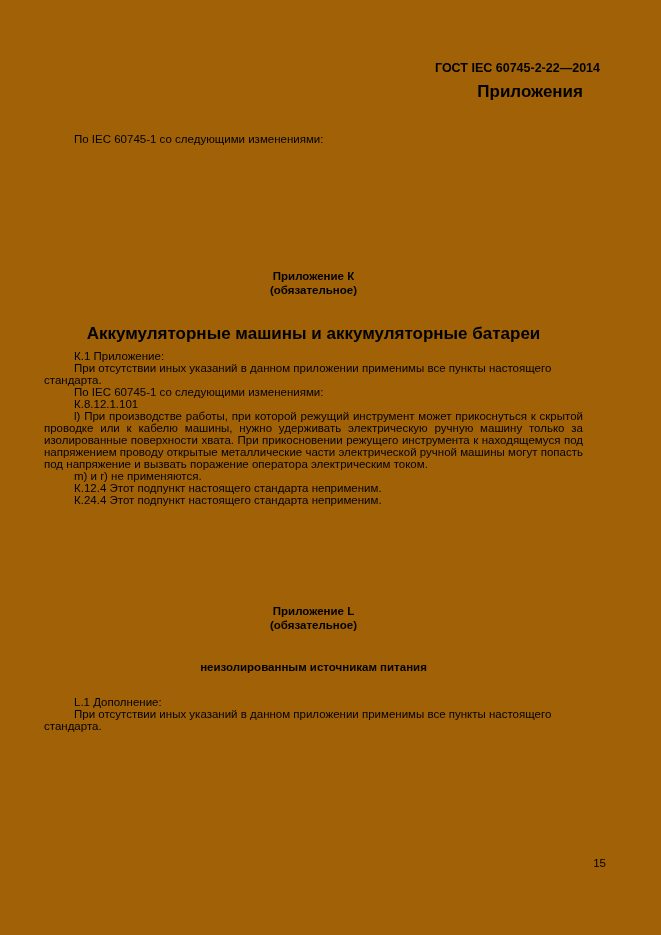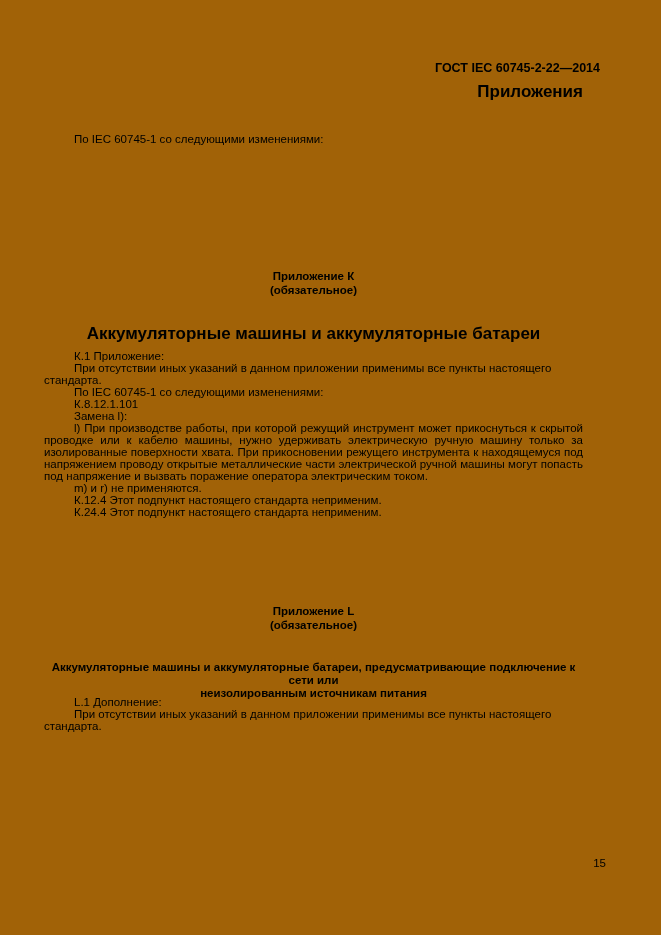--- a/index.html
+++ b/index.html
@@ -97,34 +97,32 @@
     <div>(обязательное)</div>
   </div>
 
   <div class="abs content-left appendix-k-title">Аккумуляторные машины и аккумуляторные батареи</div>
 
   <div class="abs content-left appendix-k-body">
     <p class="doc-par">К.1 Приложение:</p>
     <p class="doc-par">При отсутствии иных указаний в данном приложении применимы все пункты настоящего стандарта.</p>
     <p class="doc-par">По IEC 60745-1 со следующими изменениями:</p>
     <p class="doc-par">К.8.12.1.101</p>
-    <p class="doc-par">Замена l):</p>
     <p class="doc-par justify">l) При производстве работы, при которой режущий инструмент может прикоснуться к скрытой проводке или к кабелю машины, нужно удерживать электрическую ручную машину только за изолированные поверхности хвата. При прикосновении режущего инструмента к находящемуся под напряжением проводу открытые металлические части электрической ручной машины могут попасть под напряжение и вызвать поражение оператора электрическим током.</p>
     <p class="doc-par">m) и r) не применяются.</p>
     <p class="doc-par">К.12.4 Этот подпункт настоящего стандарта неприменим.</p>
     <p class="doc-par">К.24.4 Этот подпункт настоящего стандарта неприменим.</p>
   </div>
 
   <div class="abs content-left appendix-heading appendix-l-heading">
     <div>Приложение L</div>
     <div>(обязательное)</div>
   </div>
 
   <div class="abs content-left appendix-l-title">
-    <div>Аккумуляторные машины и аккумуляторные батареи, предусматривающие подключение к сети или</div>
     <div>неизолированным источникам питания</div>
   </div>
 
   <div class="abs content-left appendix-l-body">
     <p class="doc-par">L.1 Дополнение:</p>
     <p class="doc-par">При отсутствии иных указаний в данном приложении применимы все пункты настоящего стандарта.</p>
   </div>
 
   <div class="abs page-number">15</div>
 

